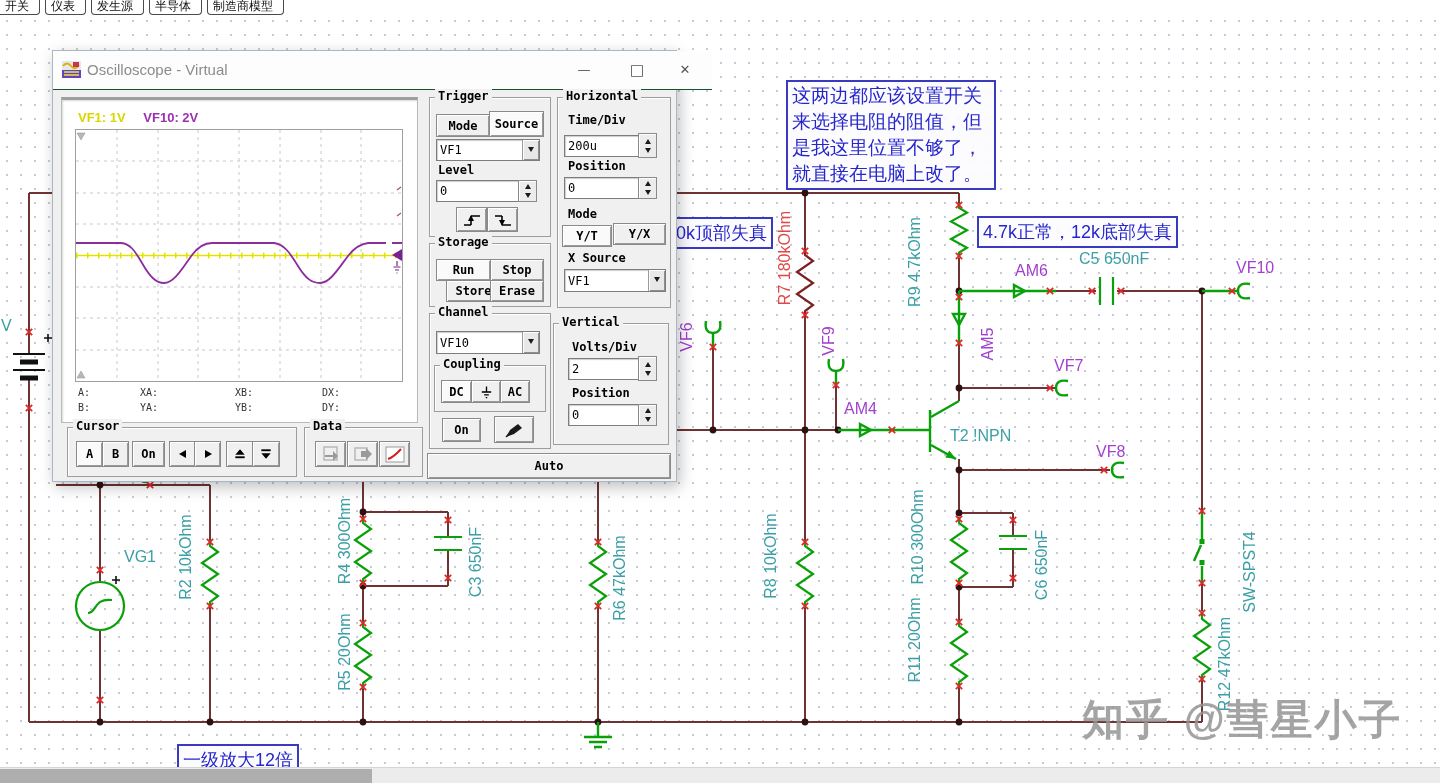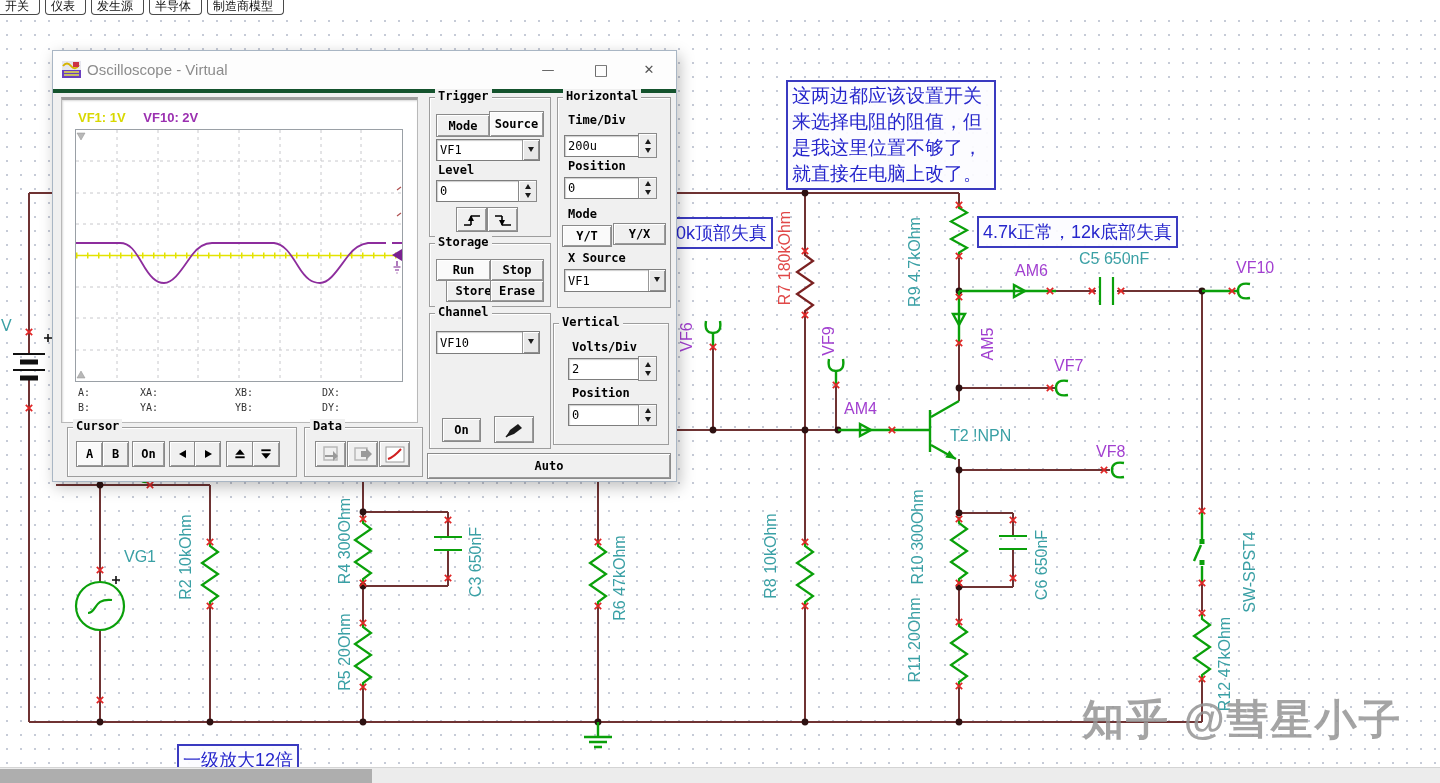--- a/index.html
+++ b/index.html
@@ -34,21 +34,21 @@
   #note-bottom{left:177px;top:744px;}
   #watermark{position:absolute;left:1082px;top:692px;font-size:42px;font-weight:bold;letter-spacing:2px;
              color:rgba(148,148,148,.85);z-index:4;white-space:nowrap;}
   
   #hscroll{position:absolute;left:0;top:767px;width:1440px;height:16px;background:#ececec;border-top:1px solid #d4d4d4;z-index:30;}
   #hthumb{position:absolute;left:0;top:1px;width:372px;height:14px;background:#aeaeae;}
   
   #scope{position:absolute;left:52px;top:50px;width:623px;height:430px;background:#f0f0f0;
          border:1px solid #a9b6c4;box-shadow:3px 5px 14px rgba(0,0,0,.25);z-index:10;
          font-family:"DejaVu Sans Mono",monospace;}
-  #titlebar{position:absolute;left:0;top:0;width:100%;height:38px;background:#fdfdfd;border-bottom:4px solid #14532d;}
+  #titlebar{position:absolute;left:0;top:0;width:100%;height:38px;background:#fdfdfd;border-bottom:1px solid #14532d;padding-left:36px;}
   #title-text{position:absolute;left:34px;top:10px;font-family:"Liberation Sans",sans-serif;font-size:15px;color:#8c8c8c;}
   #app-icon{position:absolute;left:9px;top:10px;width:19px;height:17px;}
   .winbtn{position:absolute;top:8px;width:26px;height:22px;text-align:center;line-height:22px;
           color:#555;font-size:13px;font-family:"DejaVu Sans",sans-serif;cursor:default;}
   #btn-min{right:115px;} #btn-max{right:62px;} #btn-close{right:14px;}
   #btn-min::before{content:"\2014";} #btn-max::before{content:"\25A1";font-size:15px;} #btn-close::before{content:"\2715";}
   
   #display{position:absolute;left:8px;top:46px;width:355px;height:322px;background:#fff;
            border:1px solid #b9b9b9;border-top:3px solid #9e9e9e;box-shadow:inset 1px 1px 2px rgba(0,0,0,.15);}
   #chlabels{position:absolute;left:16px;top:10px;font-family:"Liberation Sans",sans-serif;font-size:13px;font-weight:bold;}
@@ -433,20 +433,30 @@
     </div>
 
     <div class="gbox" style="left:376px;top:262px;width:120px;height:134px">
       <span class="glabel">Channel</span>
       <div class="drop" style="left:6px;top:17px;width:102px;height:21px">
         <span class="val">VF10</span>
         <span class="darr">
             <span class="tri-d"></span>
           </span>
       </div>
+      <div class="gbox" style="left:4px;top:51px;width:110px;height:45px">
+        <span class="glabel">Coupling</span>
+        <div class="btn" style="left:6px;top:14px;width:29px;height:21px;background:#fafafa">DC</div>
+        <div class="btn" style="left:36px;top:14px;width:28px;height:21px">
+          <svg width="15" height="16" viewBox="0 0 16 16">
+            <path d="M8,2 V8 M3,8 H13 M5.5,11 H10.5 M7.2,14 H8.8" stroke="#000" stroke-width="1.4" fill="none"></path>
+          </svg>
+        </div>
+        <div class="btn" style="left:65px;top:14px;width:28px;height:21px">AC</div>
+      </div>
       <div class="btn" style="left:12px;top:104px;width:37px;height:22px">On</div>
       <div class="btn" style="left:64px;top:102px;width:38px;height:25px">
         <svg width="22" height="18" viewBox="0 0 22 18">
           <path d="M3,16 L7,9 L15,3 L19,7 L11,13 Z" fill="#1a1a1a"></path>
           <path d="M3,16 L6,13" stroke="#1a1a1a" stroke-width="1.4"></path>
         </svg>
       </div>
     </div>
 
     <div class="gbox" style="left:500px;top:272px;width:114px;height:120px">

